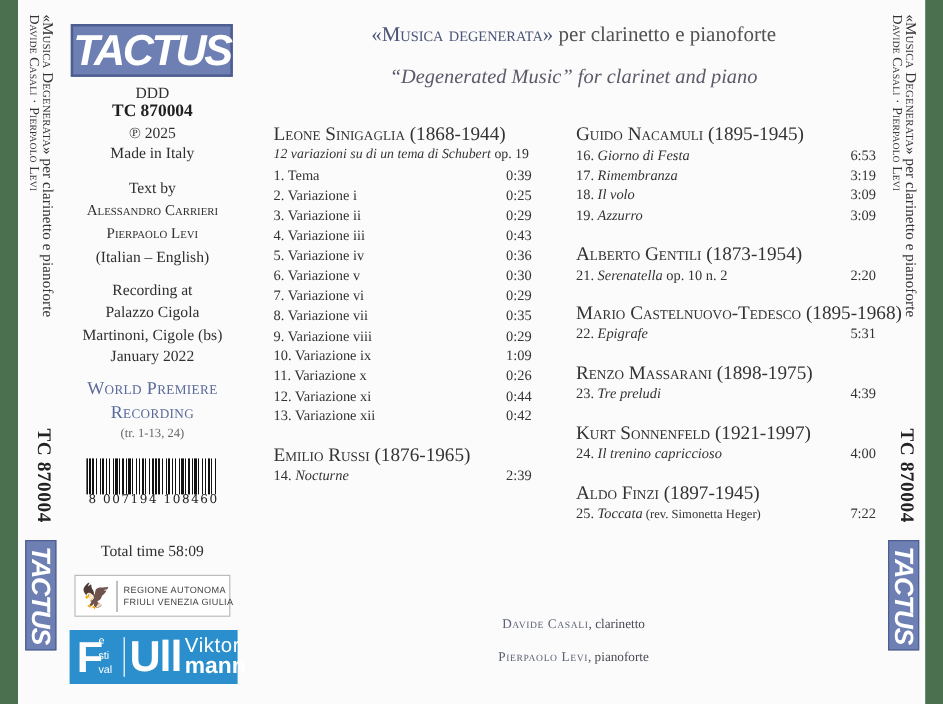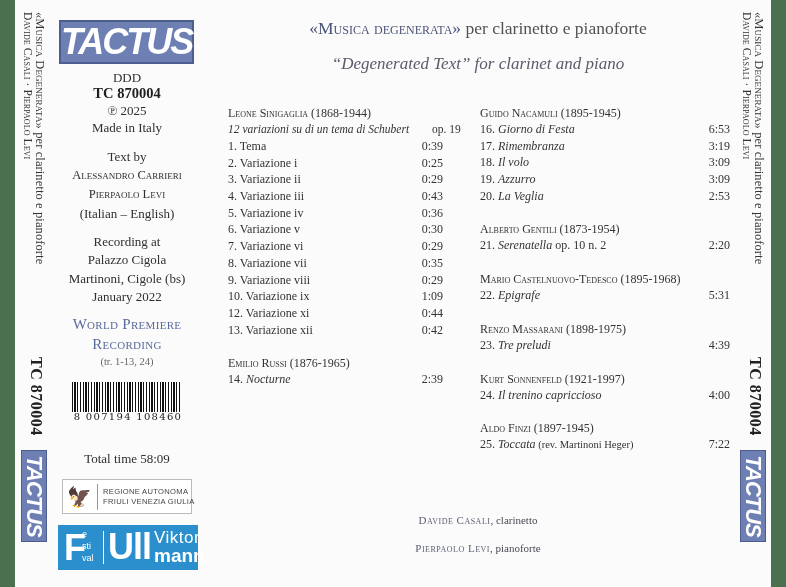--- a/index.html
+++ b/index.html
@@ -44,23 +44,23 @@
   .fest-mann { position: absolute; left: 96px; top: 21px; font-size: 19px; font-weight: bold; line-height: 20px; }
 
   
   .main-panel { position: absolute; left: 222px; top: 0; width: 512px; height: 587px; }
   .title { position: absolute; top: 18px; left: 0; width: 512px; text-align: center; font-size: 17.5px; color: #525252; }
   .title .sc-title { font-variant: small-caps; color: #4b5477; }
   .subtitle { position: absolute; top: 54px; left: 0; width: 512px; text-align: center; font-style: italic; font-size: 17px; color: #5a5a6a; }
   .col { position: absolute; top: 105px; }
   .col-left { left: 6px; width: 225px; }
   .col-right { left: 258px; width: 250px; }
-  .composer { font-variant: small-caps; font-size: 12px; color: #333; height: 16px; line-height: 16px; white-space: nowrap; }
+  .composer { font-variant: small-caps; font-size: 16px; color: #333; height: 16px; line-height: 16px; white-space: nowrap; }
   .work { font-style: italic; font-size: 11.5px; color: #333; height: 17px; line-height: 16px; white-space: nowrap; }
-  .work .upright { font-style: normal; margin-left: 20px; }
+  .work .upright { font-style: normal; }
   .track { position: relative; font-size: 12px; height: 16.7px; line-height: 16px; color: #333; white-space: nowrap; }
   .track .dur { position: absolute; right: 0; top: 0; }
   .col-left .track .dur { right: 10px; }
   .track .ital { font-style: italic; margin-top: 36px; }
   .track .note { font-size: 10.5px; }
   .gap { height: 17px; }
   .performers { position: absolute; top: 506px; left: 0; width: 512px; text-align: center; font-size: 11px; color: #4a4a55; line-height: 28px; }
   .performers .name { font-variant: small-caps; color: #5a5f75; letter-spacing: 0.5px; }
   .perf-line { display: block; }
 </style>
@@ -132,68 +132,68 @@
     <div class="fest-small" style="top:28px">val</div>
     <div class="fest-divider"></div>
     <div class="fest-Ull">Ull</div>
     <div class="fest-viktor">Viktor</div>
     <div class="fest-mann">mann</div>
   </div>
 </div>
 
 <div class="main-panel">
   <div class="title"><span class="sc-title">«Musica degenerata»</span><span> per clarinetto e pianoforte</span></div>
-  <div class="subtitle">“Degenerated Text” for clarinet and piano</div>
+  <div class="subtitle">“Degenerated Music” for clarinet and piano</div>
 
   <div class="col col-left">
     <div class="composer">Leone Sinigaglia (1868-1944)</div>
     <div class="work"><span>12 variazioni su di un tema di Schubert</span><span class="upright"> op. 19</span></div>
     <div class="track"><span>1. Tema</span><span class="dur">0:39</span></div>
     <div class="track"><span>2. Variazione i</span><span class="dur">0:25</span></div>
     <div class="track"><span>3. Variazione ii</span><span class="dur">0:29</span></div>
     <div class="track"><span>4. Variazione iii</span><span class="dur">0:43</span></div>
     <div class="track"><span>5. Variazione iv</span><span class="dur">0:36</span></div>
     <div class="track"><span>6. Variazione v</span><span class="dur">0:30</span></div>
     <div class="track"><span>7. Variazione vi</span><span class="dur">0:29</span></div>
     <div class="track"><span>8. Variazione vii</span><span class="dur">0:35</span></div>
     <div class="track"><span>9. Variazione viii</span><span class="dur">0:29</span></div>
     <div class="track"><span>10. Variazione ix</span><span class="dur">1:09</span></div>
+    <div class="track"><span>11. Variazione x</span><span class="dur">0:26</span></div>
     <div class="track"><span>12. Variazione xi</span><span class="dur">0:44</span></div>
     <div class="track"><span>13. Variazione xii</span><span class="dur">0:42</span></div>
     <div class="gap"></div>
     <div class="composer">Emilio Russi (1876-1965)</div>
     <div class="track"><span>14. </span><span class="ital">Nocturne</span><span class="dur">2:39</span></div>
   </div>
 
   <div class="col col-right">
     <div class="composer">Guido Nacamuli (1895-1945)</div>
     <div class="track"><span>16. </span><span class="ital">Giorno di Festa</span><span class="dur">6:53</span></div>
     <div class="track"><span>17. </span><span class="ital">Rimembranza</span><span class="dur">3:19</span></div>
     <div class="track"><span>18. </span><span class="ital">Il volo</span><span class="dur">3:09</span></div>
     <div class="track"><span>19. </span><span class="ital">Azzurro</span><span class="dur">3:09</span></div>
-    <div class="track"><span>20. </span><span class="ital">La Veglia</span><span class="dur">2:53</span></div>
     <div class="gap"></div>
 
     <div class="composer">Alberto Gentili (1873-1954)</div>
     <div class="track"><span>21. </span><span class="ital">Serenatella</span><span> op. 10 n. 2</span><span class="dur">2:20</span></div>
     <div class="gap"></div>
 
     <div class="composer">Mario Castelnuovo-Tedesco (1895-1968)</div>
     <div class="track"><span>22. </span><span class="ital">Epigrafe</span><span class="dur">5:31</span></div>
     <div class="gap"></div>
 
     <div class="composer">Renzo Massarani (1898-1975)</div>
     <div class="track"><span>23. </span><span class="ital">Tre preludi</span><span class="dur">4:39</span></div>
     <div class="gap"></div>
 
     <div class="composer">Kurt Sonnenfeld (1921-1997)</div>
     <div class="track"><span>24. </span><span class="ital">Il trenino capriccioso</span><span class="dur">4:00</span></div>
     <div class="gap"></div>
 
     <div class="composer">Aldo Finzi (1897-1945)</div>
-    <div class="track"><span>25. </span><span class="ital">Toccata</span><span class="note"> (rev. Martinoni Heger)</span><span class="dur">7:22</span></div>
+    <div class="track"><span>25. </span><span class="ital">Toccata</span><span class="note"> (rev. Simonetta Heger)</span><span class="dur">7:22</span></div>
   </div>
 
   <div class="performers">
     <span class="perf-line"><span class="name">Davide Casali</span><span>, clarinetto</span></span>
     <span class="perf-line"><span class="name">Pierpaolo Levi</span><span>, pianoforte</span></span>
   </div>
 </div>
 
 </body></html>

